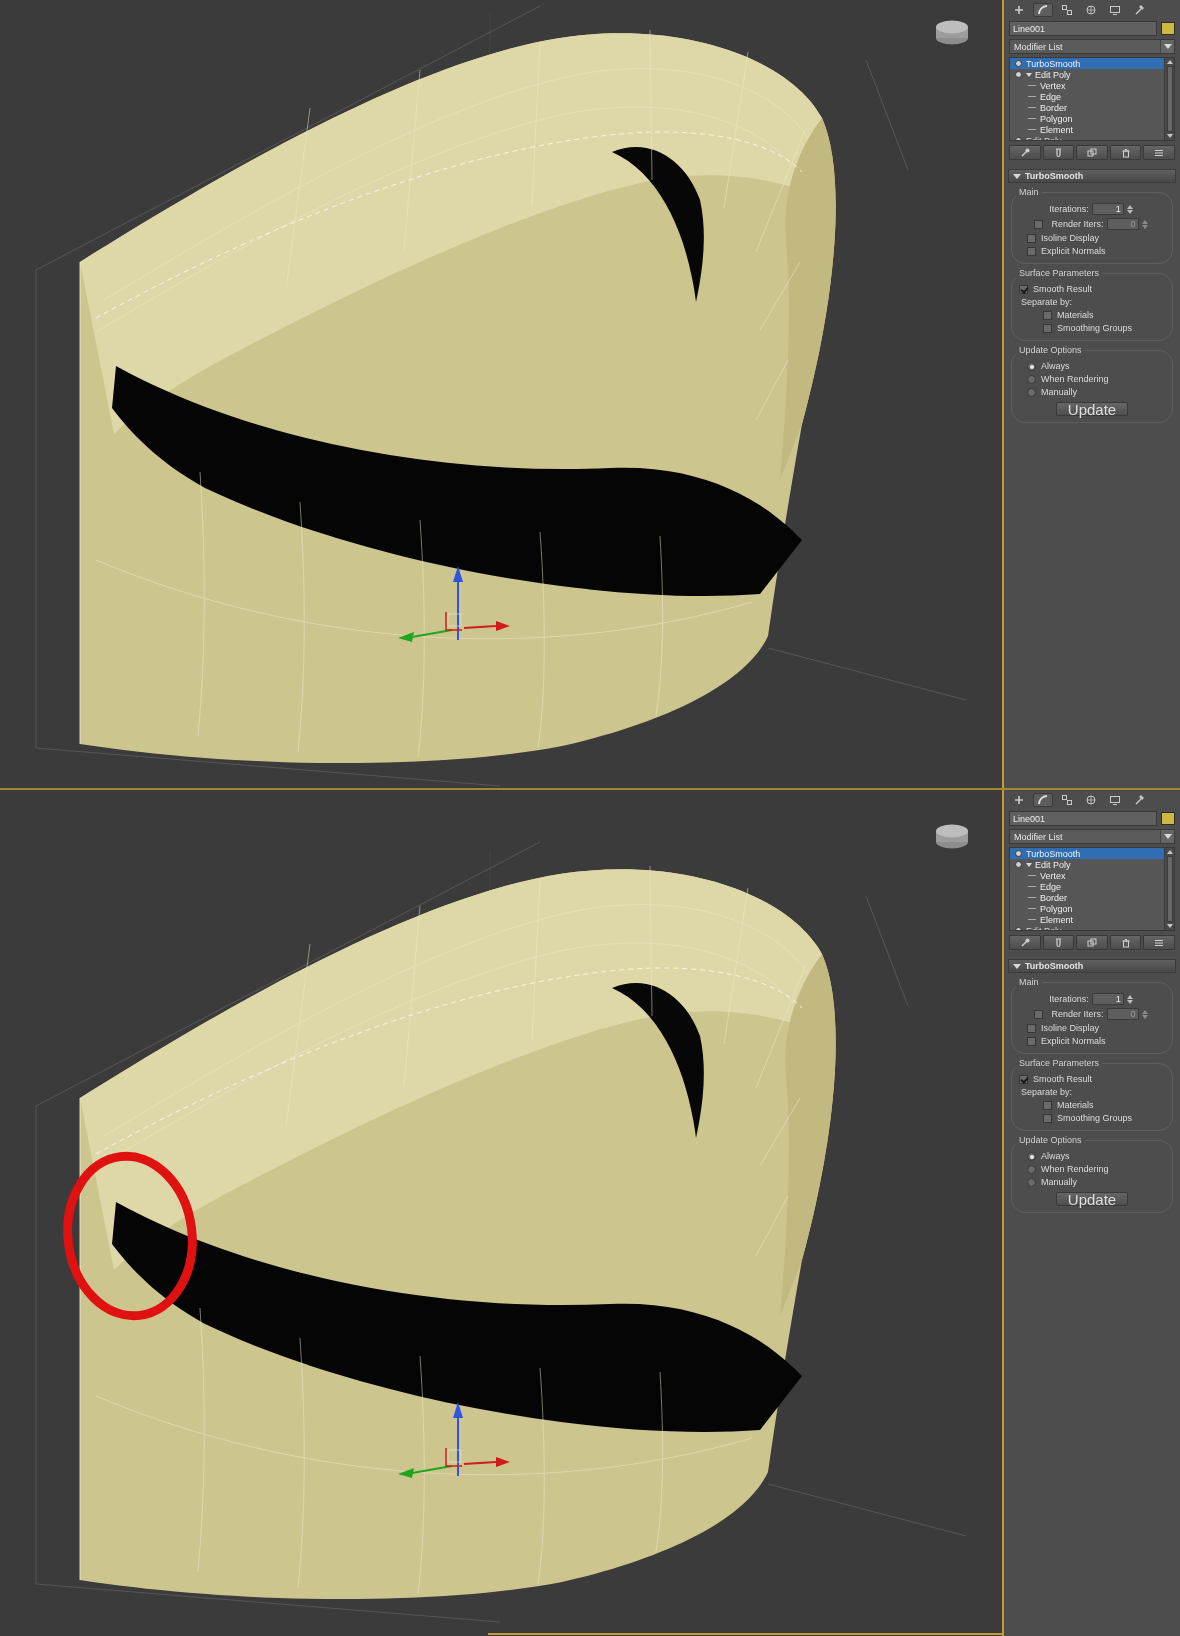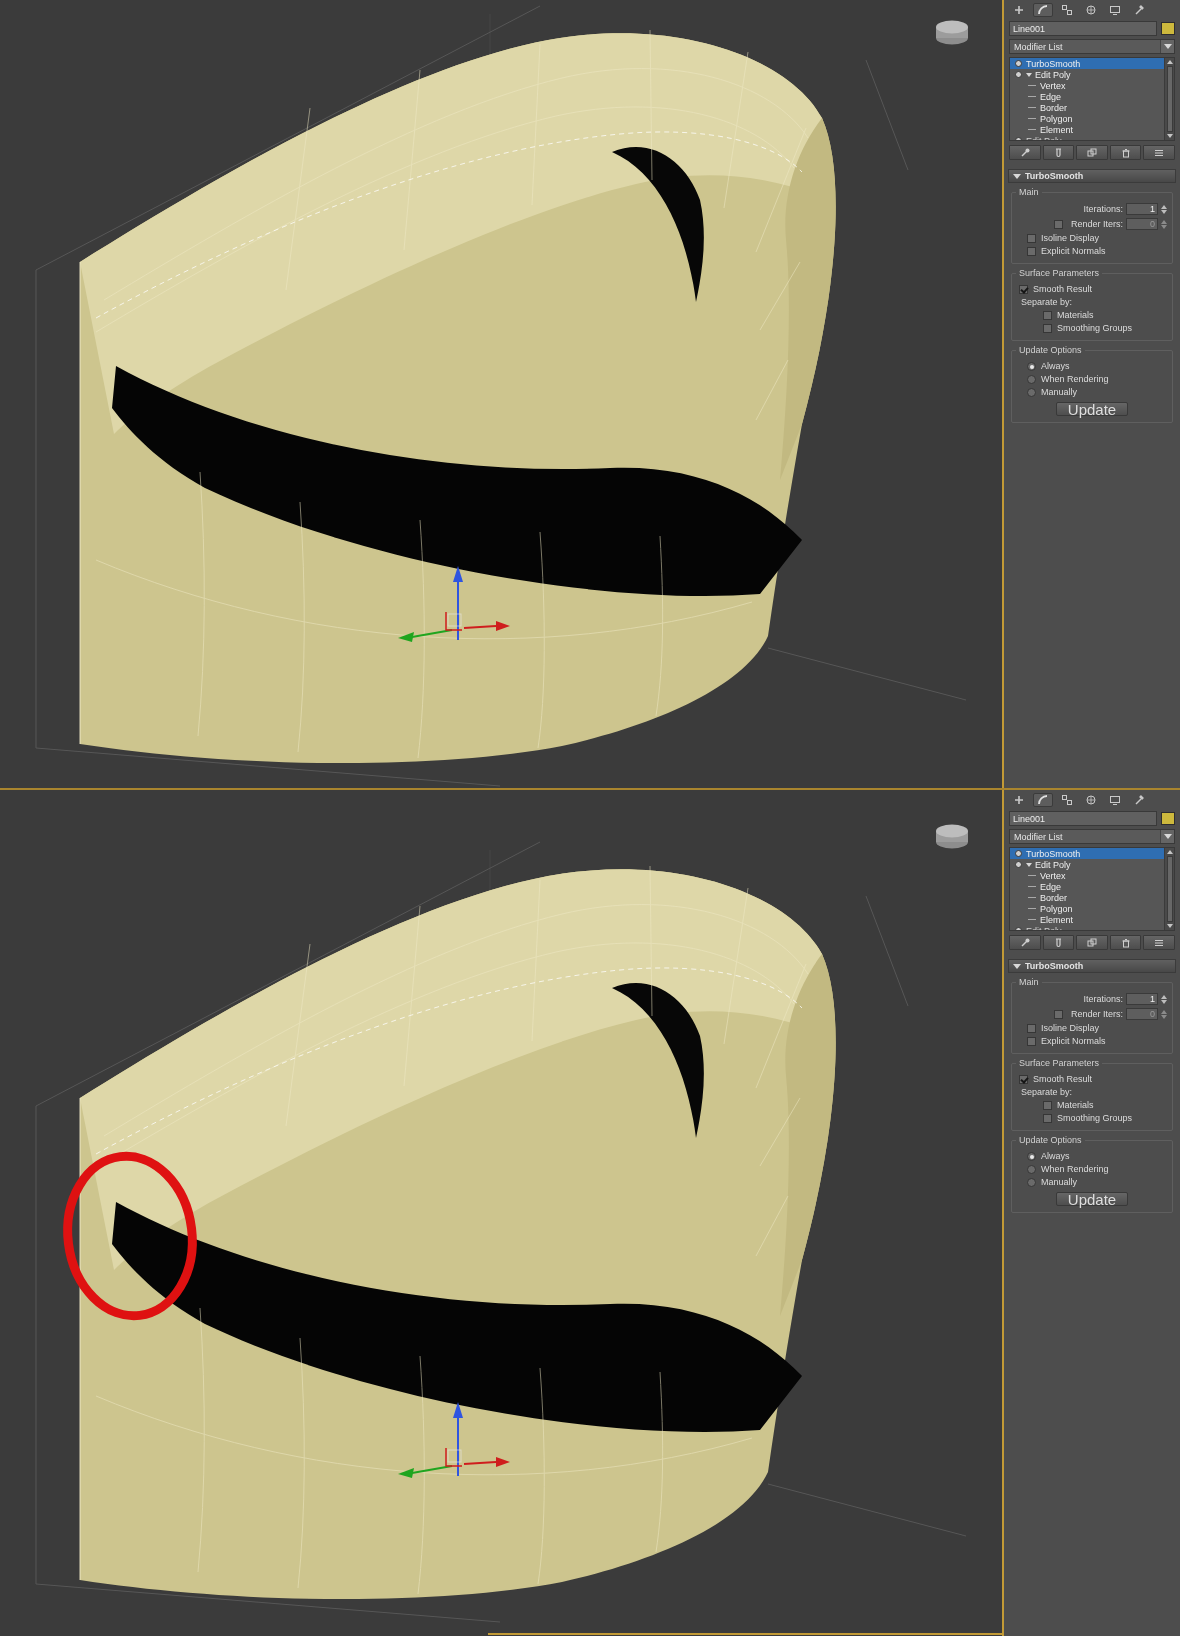--- a/index.html
+++ b/index.html
@@ -37,24 +37,24 @@
   .dash{width:8px;border-top:1px solid #a8a8a8;margin:0 4px 0 16px;flex:none}
   .stack-scroll{position:absolute;right:0;top:0;width:10px;height:100%;background:#4a4a4a;border-left:1px solid #3b3b3b;display:flex;flex-direction:column;align-items:center;justify-content:space-between;padding:2px 0}
   .stack-scroll .thumb{width:6px;flex:1;margin:2px 0;background:#676767;border:1px solid #3b3b3b}
 
   .stack-btns{display:flex;gap:2px;margin:4px 2px 0;justify-content:space-between}
   .sbtn{flex:1;height:15px;background:linear-gradient(#656565,#4d4d4d);border:1px solid #393939;display:flex;align-items:center;justify-content:center;border-radius:1px}
 
   .rollout{margin:9px 1px 0}
   .rollout-header{height:14px;background:linear-gradient(#606060,#484848);border:1px solid #3b3b3b;display:flex;align-items:center;gap:4px;padding:0 4px;font-weight:bold;color:#e4e4e4}
   .rollout-body{padding:4px 2px 2px}
-  .group{border:1px solid #5f5f5f;border-radius:2px;margin:5px 1px 9px;padding:7px 3px 4px;position:relative}
+  .group{border:1px solid #5f5f5f;border-radius:14px;margin:5px 1px 9px;padding:7px 3px 4px;position:relative}
   .group-label{position:absolute;top:-6px;left:4px;background:#4d4d4d;padding:0 3px;color:#d2d2d2}
   .row{display:flex;align-items:center;margin:3px 0;color:#dcdcdc}
-  .row.num{justify-content:flex-end;gap:3px;padding-right:2px}
+  .row.num{justify-content:center;gap:3px;padding-right:2px}
   .row .lbl{color:#dcdcdc}
   .spin-box{width:32px;height:12px;background:#5e5e5e;border:1px solid #3a3a3a;color:#efefef;display:flex;align-items:center;justify-content:flex-end;padding-right:2px}
   .spin-box.disabled{color:#9a9a9a}
   .spinner{display:flex;flex-direction:column;gap:1px}
   .spinner i{display:block;width:0;height:0;border-left:3px solid transparent;border-right:3px solid transparent}
   .spinner .up{border-bottom:4px solid #bdbdbd}
   .spinner .down{border-top:4px solid #bdbdbd}
   .spinner.dim .up{border-bottom-color:#8b8b8b}
   .spinner.dim .down{border-top-color:#8b8b8b}
   .checkbox{width:9px;height:9px;background:#6a6a6a;border:1px solid #363636;margin-right:5px;position:relative;flex:none}

